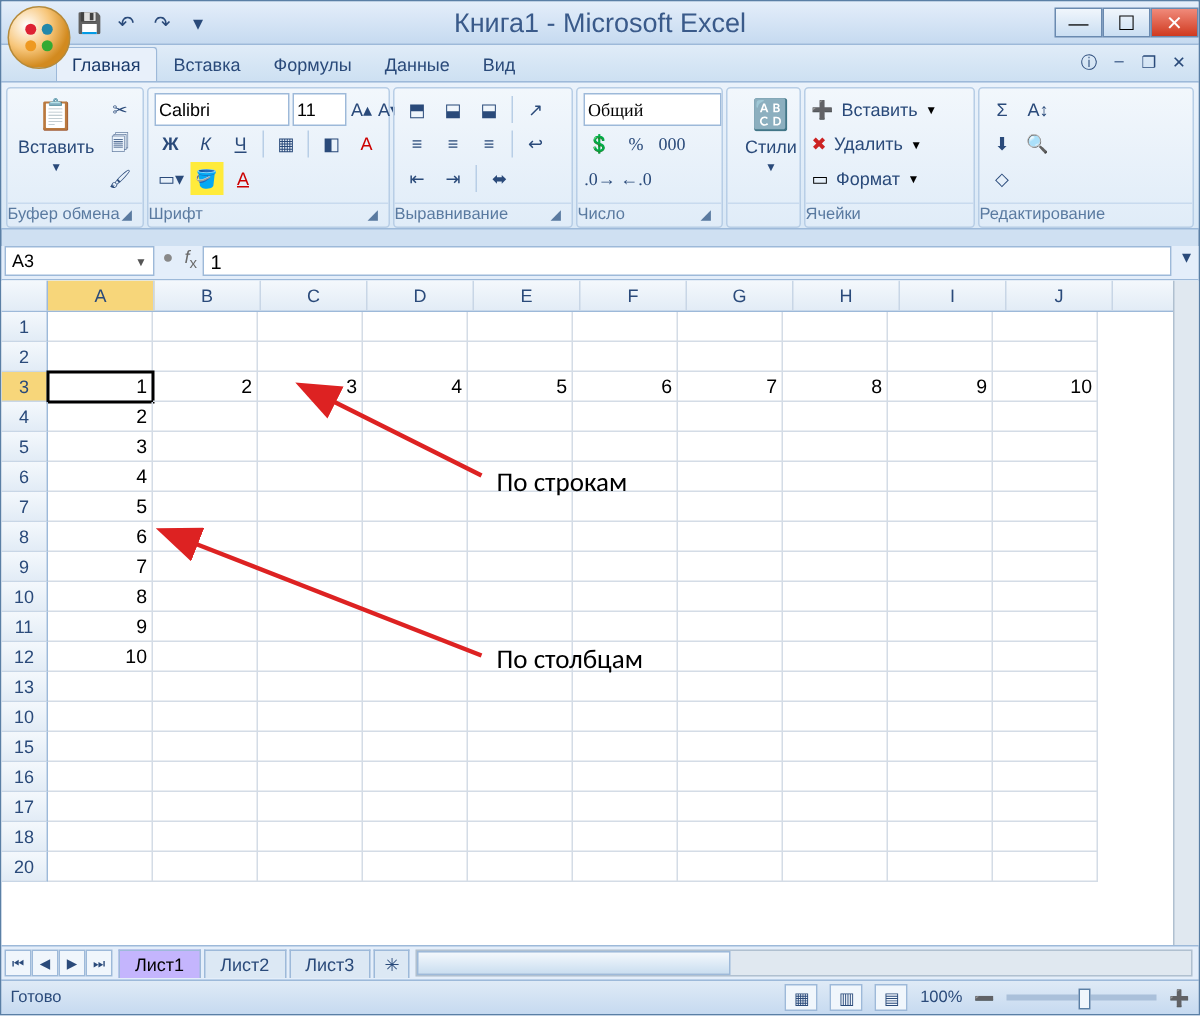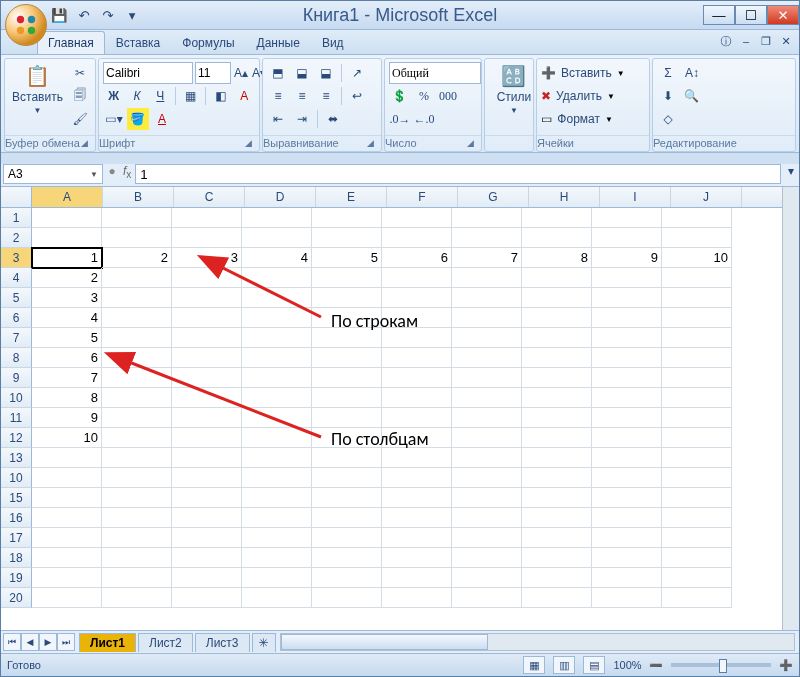--- a/index.html
+++ b/index.html
@@ -51,21 +51,21 @@
 .cell{width:70px;border-right:1px solid #d4dce6;border-bottom:1px solid #d4dce6;padding:0 3px;text-align:right;line-height:20px;box-sizing:border-box;font-size:13px;}
 .cell.active{outline:2px solid #000;outline-offset:-1px;}
 
 .annot{position:absolute;left:0;top:0;pointer-events:none;}
 .annot text{font:18px Calibri,sans-serif;fill:#000;}
 
 .sheetbar{height:22px;background:#e4eefa;border-top:1px solid #9db9d9;display:flex;align-items:center;}
 .navbtns{display:flex;padding:0 2px;gap:0;}
 .navbtns span{width:16px;height:16px;display:flex;align-items:center;justify-content:center;border:1px solid #9db9d9;background:#f0f6fc;font-size:9px;color:#2a4a7a;cursor:pointer;}
 .sheettab{padding:2px 10px;background:#fff;border:1px solid #9db9d9;border-bottom:0;margin-left:2px;font-size:12px;color:#2a4a7a;cursor:pointer;}
-.sheettab.active{background:#eab308;font-weight:bold;color:#000;}
+.sheettab.active{background:#c4b5fd;font-weight:normal;color:#000;}
 .sheettab.inact{background:#dce8f4;}
 .hsb{flex:1;height:16px;margin:0 4px;background:#e0e8f0;border:1px solid #b0c0d0;position:relative;}
 .hsb .thumb{position:absolute;left:0;top:0;bottom:0;width:40%;background:linear-gradient(#f4f8fc,#cadef0);border:1px solid #9db9d9;}
 
 .status{height:22px;background:linear-gradient(#dfeaf6,#c6daf0);border-top:1px solid #9db9d9;display:flex;align-items:center;padding:0 6px;color:#2a4a7a;font-size:11px;gap:8px;text-align:center;}
 .status .spacer{flex:1;}
 .viewbtn{width:20px;height:16px;border:1px solid #9db9d9;background:#f0f6fc;display:inline-flex;align-items:center;justify-content:center;}
 .slider{width:100px;height:4px;background:#aac0da;position:relative;}
 .slider .th{position:absolute;left:48px;top:-4px;width:6px;height:12px;background:#f0f6fc;border:1px solid #5a7fa5;}
 .vscroll{width:16px;background:#e0e8f0;border-left:1px solid #b0c0d0;}
@@ -528,33 +528,20 @@
               <div class="cell"></div>
               <div class="cell"></div>
               <div class="cell"></div>
               <div class="cell"></div>
               <div class="cell"></div>
               <div class="cell"></div>
               <div class="cell"></div>
               <div class="cell"></div>
             </div>
             <div class="row">
-              <div class="rh">19</div>
-              <div class="cell"></div>
-              <div class="cell"></div>
-              <div class="cell"></div>
-              <div class="cell"></div>
-              <div class="cell"></div>
-              <div class="cell"></div>
-              <div class="cell"></div>
-              <div class="cell"></div>
-              <div class="cell"></div>
-              <div class="cell"></div>
-            </div>
-            <div class="row">
               <div class="rh">20</div>
               <div class="cell"></div>
               <div class="cell"></div>
               <div class="cell"></div>
               <div class="cell"></div>
               <div class="cell"></div>
               <div class="cell"></div>
               <div class="cell"></div>
               <div class="cell"></div>
               <div class="cell"></div>

